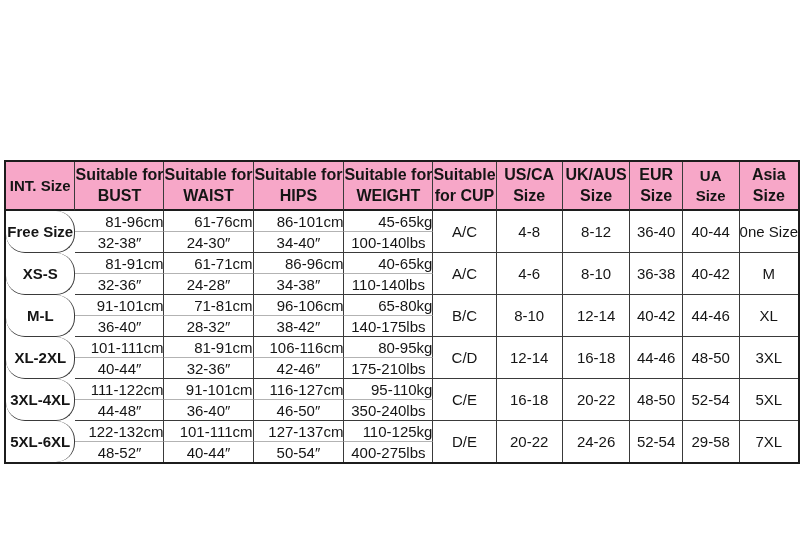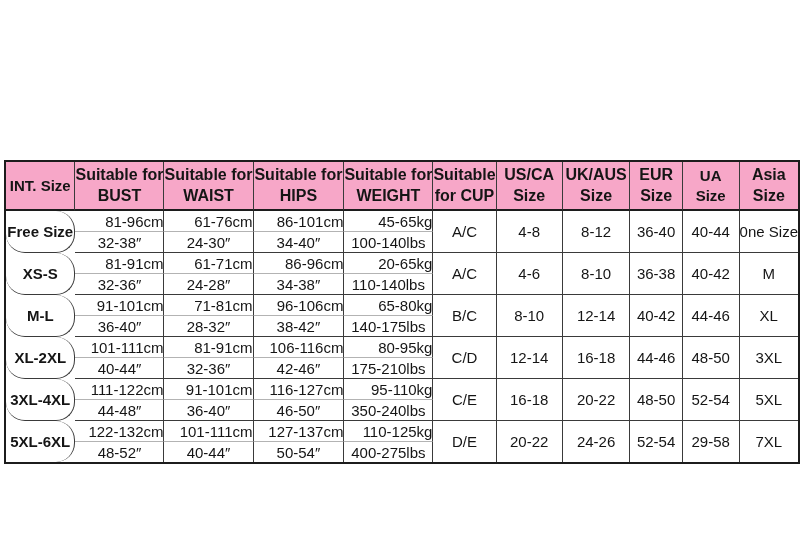--- a/index.html
+++ b/index.html
@@ -135,21 +135,21 @@
         <td class="gb">24-30″</td>
         <td class="gb">34-40″</td>
         <td class="gb">100-140lbs</td>
       </tr>
 
       <tr>
         <td class="size gb" rowspan="2">XS-S</td>
         <td class="m">81-91cm</td>
         <td class="m">61-71cm</td>
         <td class="m">86-96cm</td>
-        <td class="m">20-65kg</td>
+        <td class="m">40-65kg</td>
         <td class="gb" rowspan="2">A/C</td>
         <td class="gb" rowspan="2">4-6</td>
         <td class="gb" rowspan="2">8-10</td>
         <td class="gb" rowspan="2">36-38</td>
         <td class="gb" rowspan="2">40-42</td>
         <td class="gb lastcol" rowspan="2">M</td>
       </tr>
       <tr>
         <td class="gb">32-36″</td>
         <td class="gb">24-28″</td>

